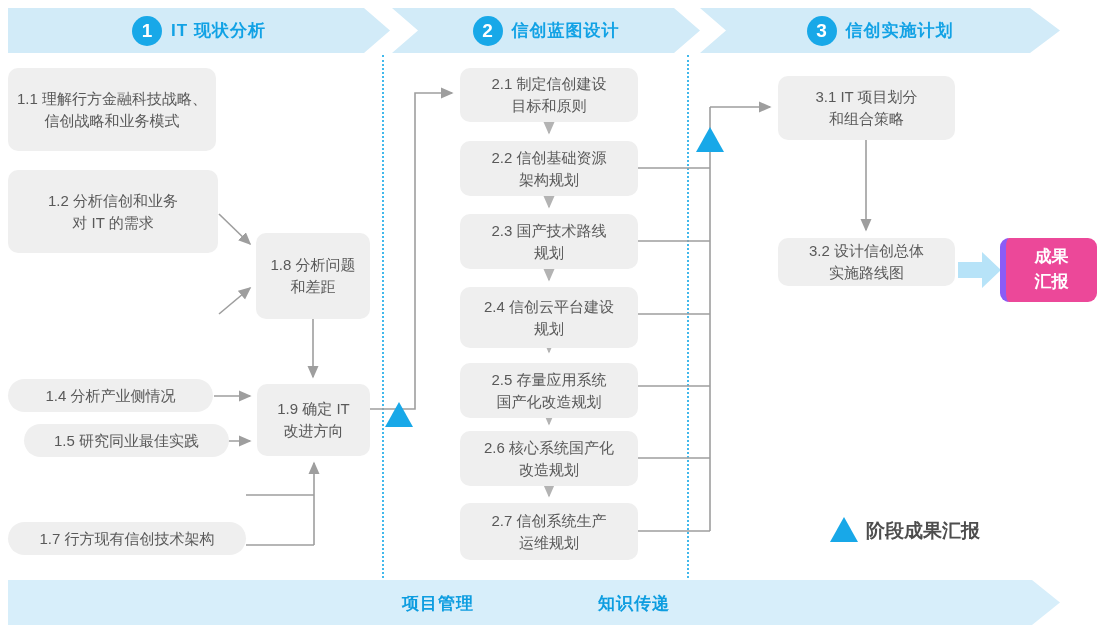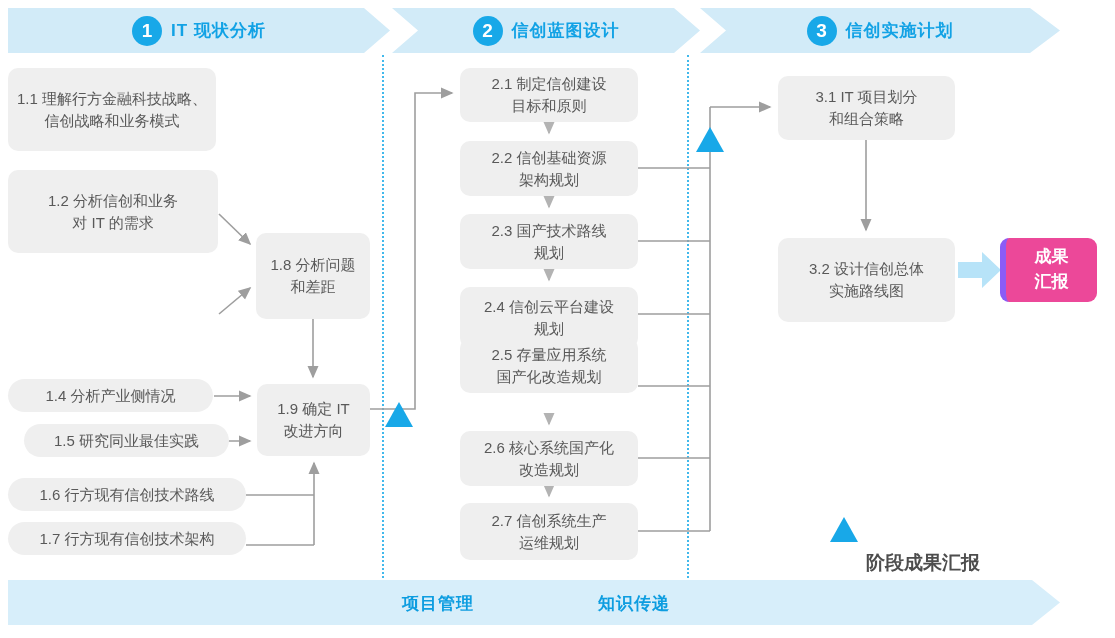--- a/index.html
+++ b/index.html
@@ -108,54 +108,53 @@
     </g>
     <polygon points="958,262 982,262 982,252 1001,270 982,288 982,278 958,278" fill="#b7e3f8"></polygon>
   </svg>
 
   <div class="gbox" style="left:8px;top:68px;width:208px;height:83px;">1.1 理解行方金融科技战略、
 信创战略和业务模式</div>
   <div class="gbox" style="left:8px;top:170px;width:210px;height:83px;">1.2 分析信创和业务
 对 IT 的需求</div>
   <div class="gbox pill" style="left:8px;top:379px;width:205px;height:33px;">1.4 分析产业侧情况</div>
   <div class="gbox pill" style="left:24px;top:424px;width:205px;height:33px;">1.5 研究同业最佳实践</div>
-  <div class="gbox pill" style="left:8px;top:478px;width:238px;height:33px;">1.6 行方现有信创技术路线</div>
   <div class="gbox pill" style="left:8px;top:522px;width:238px;height:33px;">1.7 行方现有信创技术架构</div>
   <div class="gbox" style="left:256px;top:233px;width:114px;height:86px;">1.8 分析问题
 和差距</div>
   <div class="gbox" style="left:257px;top:384px;width:113px;height:72px;">1.9 确定 IT
 改进方向</div>
 
   <div class="gbox" style="left:460px;top:68px;width:178px;height:54px;">2.1 制定信创建设
 目标和原则</div>
   <div class="gbox" style="left:460px;top:141px;width:178px;height:55px;">2.2 信创基础资源
 架构规划</div>
   <div class="gbox" style="left:460px;top:214px;width:178px;height:55px;">2.3 国产技术路线
 规划</div>
   <div class="gbox" style="left:460px;top:287px;width:178px;height:61px;">2.4 信创云平台建设
 规划</div>
-  <div class="gbox" style="left:460px;top:338px;width:178px;height:55px;">2.5 存量应用系统
+  <div class="gbox" style="left:460px;top:363px;width:178px;height:55px;">2.5 存量应用系统
 国产化改造规划</div>
   <div class="gbox" style="left:460px;top:431px;width:178px;height:55px;">2.6 核心系统国产化
 改造规划</div>
   <div class="gbox" style="left:460px;top:503px;width:178px;height:57px;">2.7 信创系统生产
 运维规划</div>
 
   <div class="gbox" style="left:778px;top:76px;width:177px;height:64px;">3.1 IT 项目划分
 和组合策略</div>
-  <div class="gbox" style="left:778px;top:238px;width:177px;height:84px;">3.2 设计信创总体
+  <div class="gbox" style="left:778px;top:238px;width:177px;height:48px;">3.2 设计信创总体
 实施路线图</div>
 
   <div class="outcome">成果
 汇报</div>
 
   <div class="tri" style="left:385px;top:402px;"></div>
   <div class="tri" style="left:696px;top:127px;"></div>
 
   <div class="tri" style="left:830px;top:517px;"></div>
-  <div class="legend-label" style="left:866px;top:550px;">阶段成果汇报</div>
+  <div class="legend-label" style="left:866px;top:518px;">阶段成果汇报</div>
 
   <div class="banner">
     <span class="flabel" style="left:430px;">项目管理</span>
     <span class="flabel" style="left:626px;">知识传递</span>
   </div>
 
 </div>
 
 </body></html>

